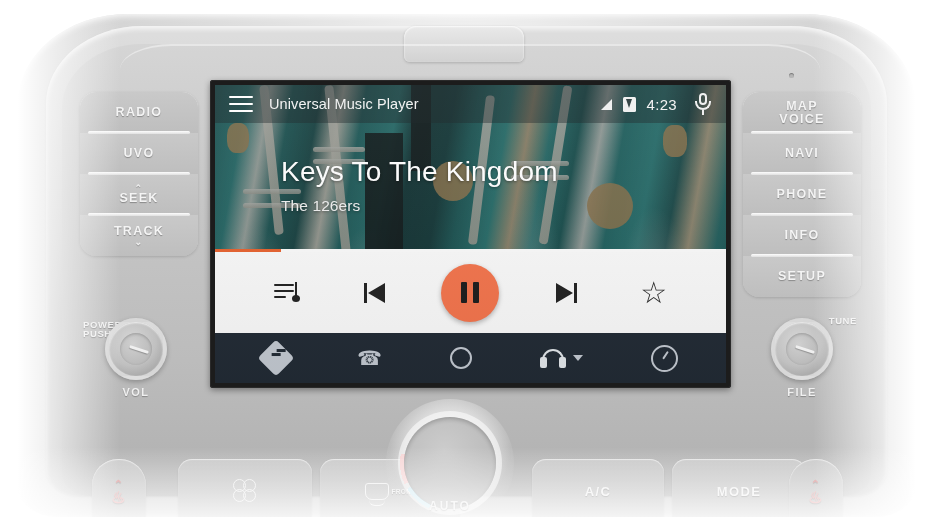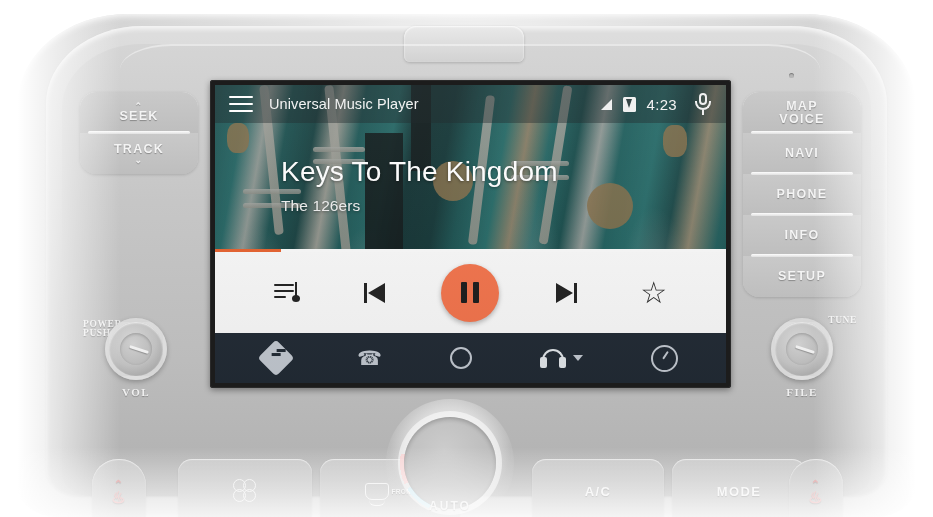--- a/index.html
+++ b/index.html
@@ -76,21 +76,21 @@
   .hw-btn:first-child{border-radius:16px 16px 0 0;}
   .hw-btn:last-child{border-radius:0 0 16px 16px;}
   .hw-btn + .hw-btn::before{
     content:"";position:absolute;left:8px;right:8px;top:-2px;height:3px;
     background:linear-gradient(#fdfdfd,#e0e0e0);border-radius:2px;
   }
   .hw-btn .sub{font-size:12.5px;letter-spacing:1.3px;}
   .hw-btn .car{font-size:9px;line-height:8px;opacity:.92;}
 
   
-  .knob-wrap{position:absolute;text-align:center;font-family:Liberation Serif, serif;}
+  .knob-wrap{position:absolute;text-align:center;}
   .knob-wrap.left{left:105px;top:318px;}
   .knob-wrap.right{right:100px;top:318px;}
   .knob{
     width:62px;height:62px;border-radius:50%;
     background:
       radial-gradient(circle at 42% 36%, #d8d8d8 0%, #c0c0c0 52%, #a8a8a8 78%, #bfbfbf 100%);
     box-shadow:0 2px 5px rgba(0,0,0,.25),inset 0 1px 2px rgba(255,255,255,.8);
     position:relative;margin:0 auto;
     border:4px solid rgba(230,230,230,.75);
     box-sizing:border-box;
@@ -283,20 +283,26 @@
 <div id="dash">
 
   <div class="dash-body"></div>
   <div class="dash-inner-ridge"></div>
   <div class="dash-face"></div>
   <div class="hood-tab"></div>
   <div class="hood-line"></div>
   <div class="tiny-hole"></div>
 
   <div class="btn-stack left">
+    <div class="hw-btn">
+      <span>RADIO</span>
+    </div>
+    <div class="hw-btn">
+      <span>UVO</span>
+    </div>
     <div class="hw-btn">
       <span class="car">⌃</span>
       <span>SEEK</span>
     </div>
     <div class="hw-btn">
       <span>TRACK</span>
       <span class="car">⌄</span>
     </div>
   </div>
 

